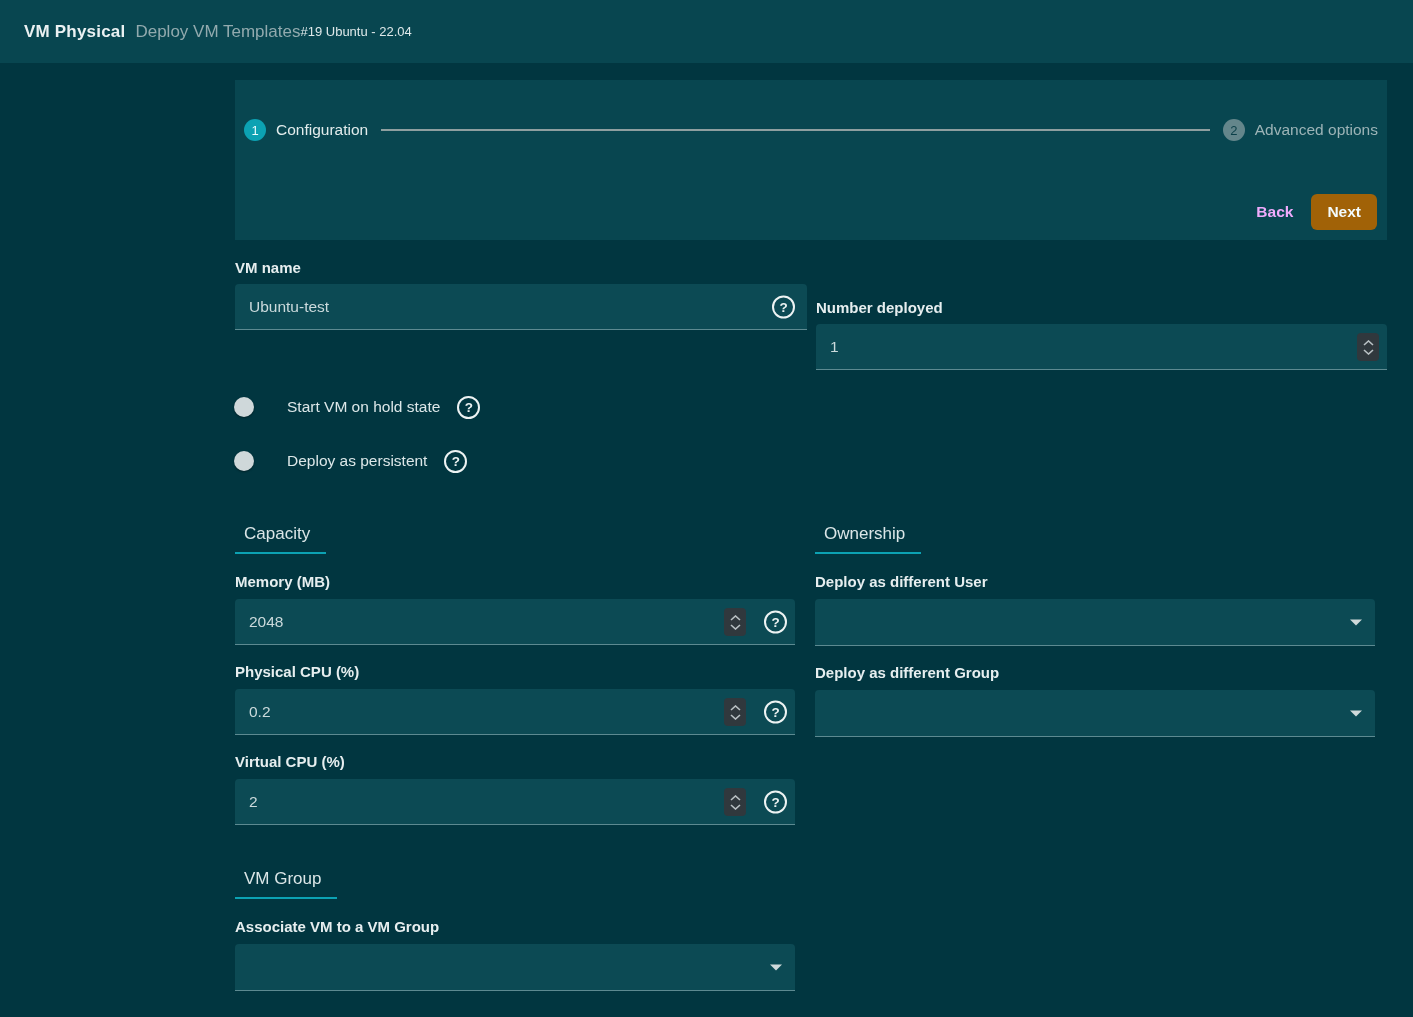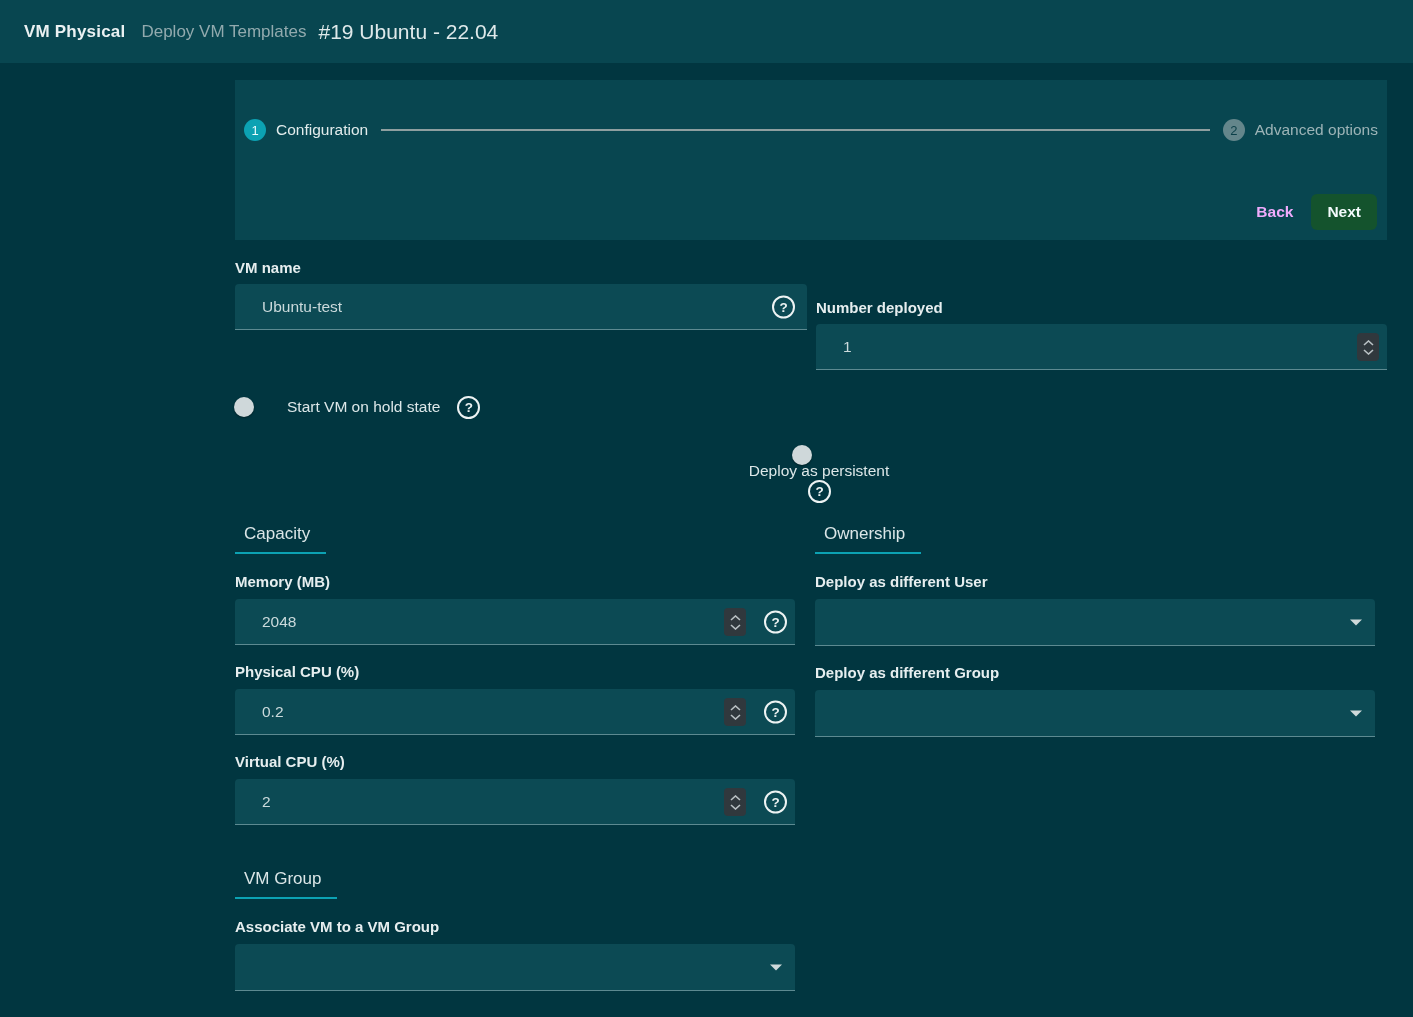--- a/index.html
+++ b/index.html
@@ -8,22 +8,22 @@
     font-family:"Liberation Sans", sans-serif;
     background:#013640;
     color:#dde8e9;
   }
   
   .appbar {
     height:63px; background:#084650;
     display:flex; align-items:center; padding-left:24px;
   }
   .brand { font-size:17px; font-weight:700; color:#eaf1f2; letter-spacing:.2px; }
-  .appbar-section { font-size:17px; color:#92aaae; margin-left:16px; }
-  .appbar-resource { font-size:21px; color:#dfe9ea; margin-left:12px; }
+  .appbar-section { font-size:17px; color:#92aaae; margin-left:10px; }
+  .appbar-resource { font-size:13px; color:#dfe9ea; }
 
   
   .main { width:1413px; height:954px; }
   .content { width:1152px; margin-left:235px; }
 
   
   .card {
     margin-top:17px; width:1152px; height:160px;
     background:#084650; position:relative;
   }
@@ -45,21 +45,21 @@
   .card-actions {
     position:absolute; right:10px; bottom:10px;
     display:flex; align-items:center;
   }
   .btn-back {
     background:none; border:none; font-family:inherit;
     font-size:15.5px; font-weight:700; color:#f0abfc;
     padding:8px 14px; margin-right:4px; cursor:default;
   }
   .btn-next {
-    background:#14532d; border:none; border-radius:6px;
+    background:#a16207; border:none; border-radius:6px;
     font-family:inherit; font-size:15.5px; font-weight:700; color:#f3fbfc;
     padding:9px 16px; min-width:60px; cursor:pointer;
   }
 
   
   .section-heading {
     display:inline-block;
     font-size:17px; color:#dbe6e7;
     padding:0 16px 8px 9px;
     border-bottom:2px solid #0ca2b3;
@@ -71,21 +71,21 @@
     font-size:15px; font-weight:700; color:#e6eeef;
     display:block;
   }
   .input-wrap { position:relative; }
   .text-input {
     width:100%; height:46px;
     background:#0c4a54; border:none;
     border-bottom:1px solid rgba(214,236,238,0.40);
     border-radius:4px 4px 0 0;
     color:#cbdadc; font-family:inherit; font-size:15.5px;
-    padding:0 27px; outline:none;
+    padding:0 14px; outline:none;
   }
   .row-2col { display:flex; gap:9px; margin-top:19px; }
   .col-572 { width:572px; }
   .col-571 { width:571px;margin-top:40px; }
   .input-mt { margin-top:8px; }
 
   
   .help-icon {
     width:23px; height:23px; border-radius:50%;
     border:2px solid #edf3f3; color:#edf3f3;
@@ -103,21 +103,21 @@
     background:#30383d;
     display:flex; flex-direction:column; align-items:center; justify-content:center;
     gap:3px; cursor:pointer;
   }
   .spin-r8  { right:8px; }
   .spin-r49 { right:49px; }
 
   
   .toggle-row { display:flex; align-items:center; height:26px; }
   .toggle-row.first { margin-top:24px;text-align:center; }
-  .toggle-row.second { margin-top:28px;flex-direction:column; }
+  .toggle-row.second { margin-top:28px; }
   .switch { position:relative; width:34px; height:14px; margin-left:2px; cursor:pointer; flex:0 0 auto; }
   .switch-track { width:34px; height:14px; border-radius:7px; background:#5b7f85; }
   .switch-knob {
     position:absolute; left:-3px; top:-3px;
     width:20px; height:20px; border-radius:50%;
     background:#cfd8da; box-shadow:0 1px 2px rgba(0,0,0,.4);
   }
   .toggle-label { font-size:15.5px; color:#dce7e8; margin-left:16px; }
   .toggle-help { margin-left:17px; }
 

